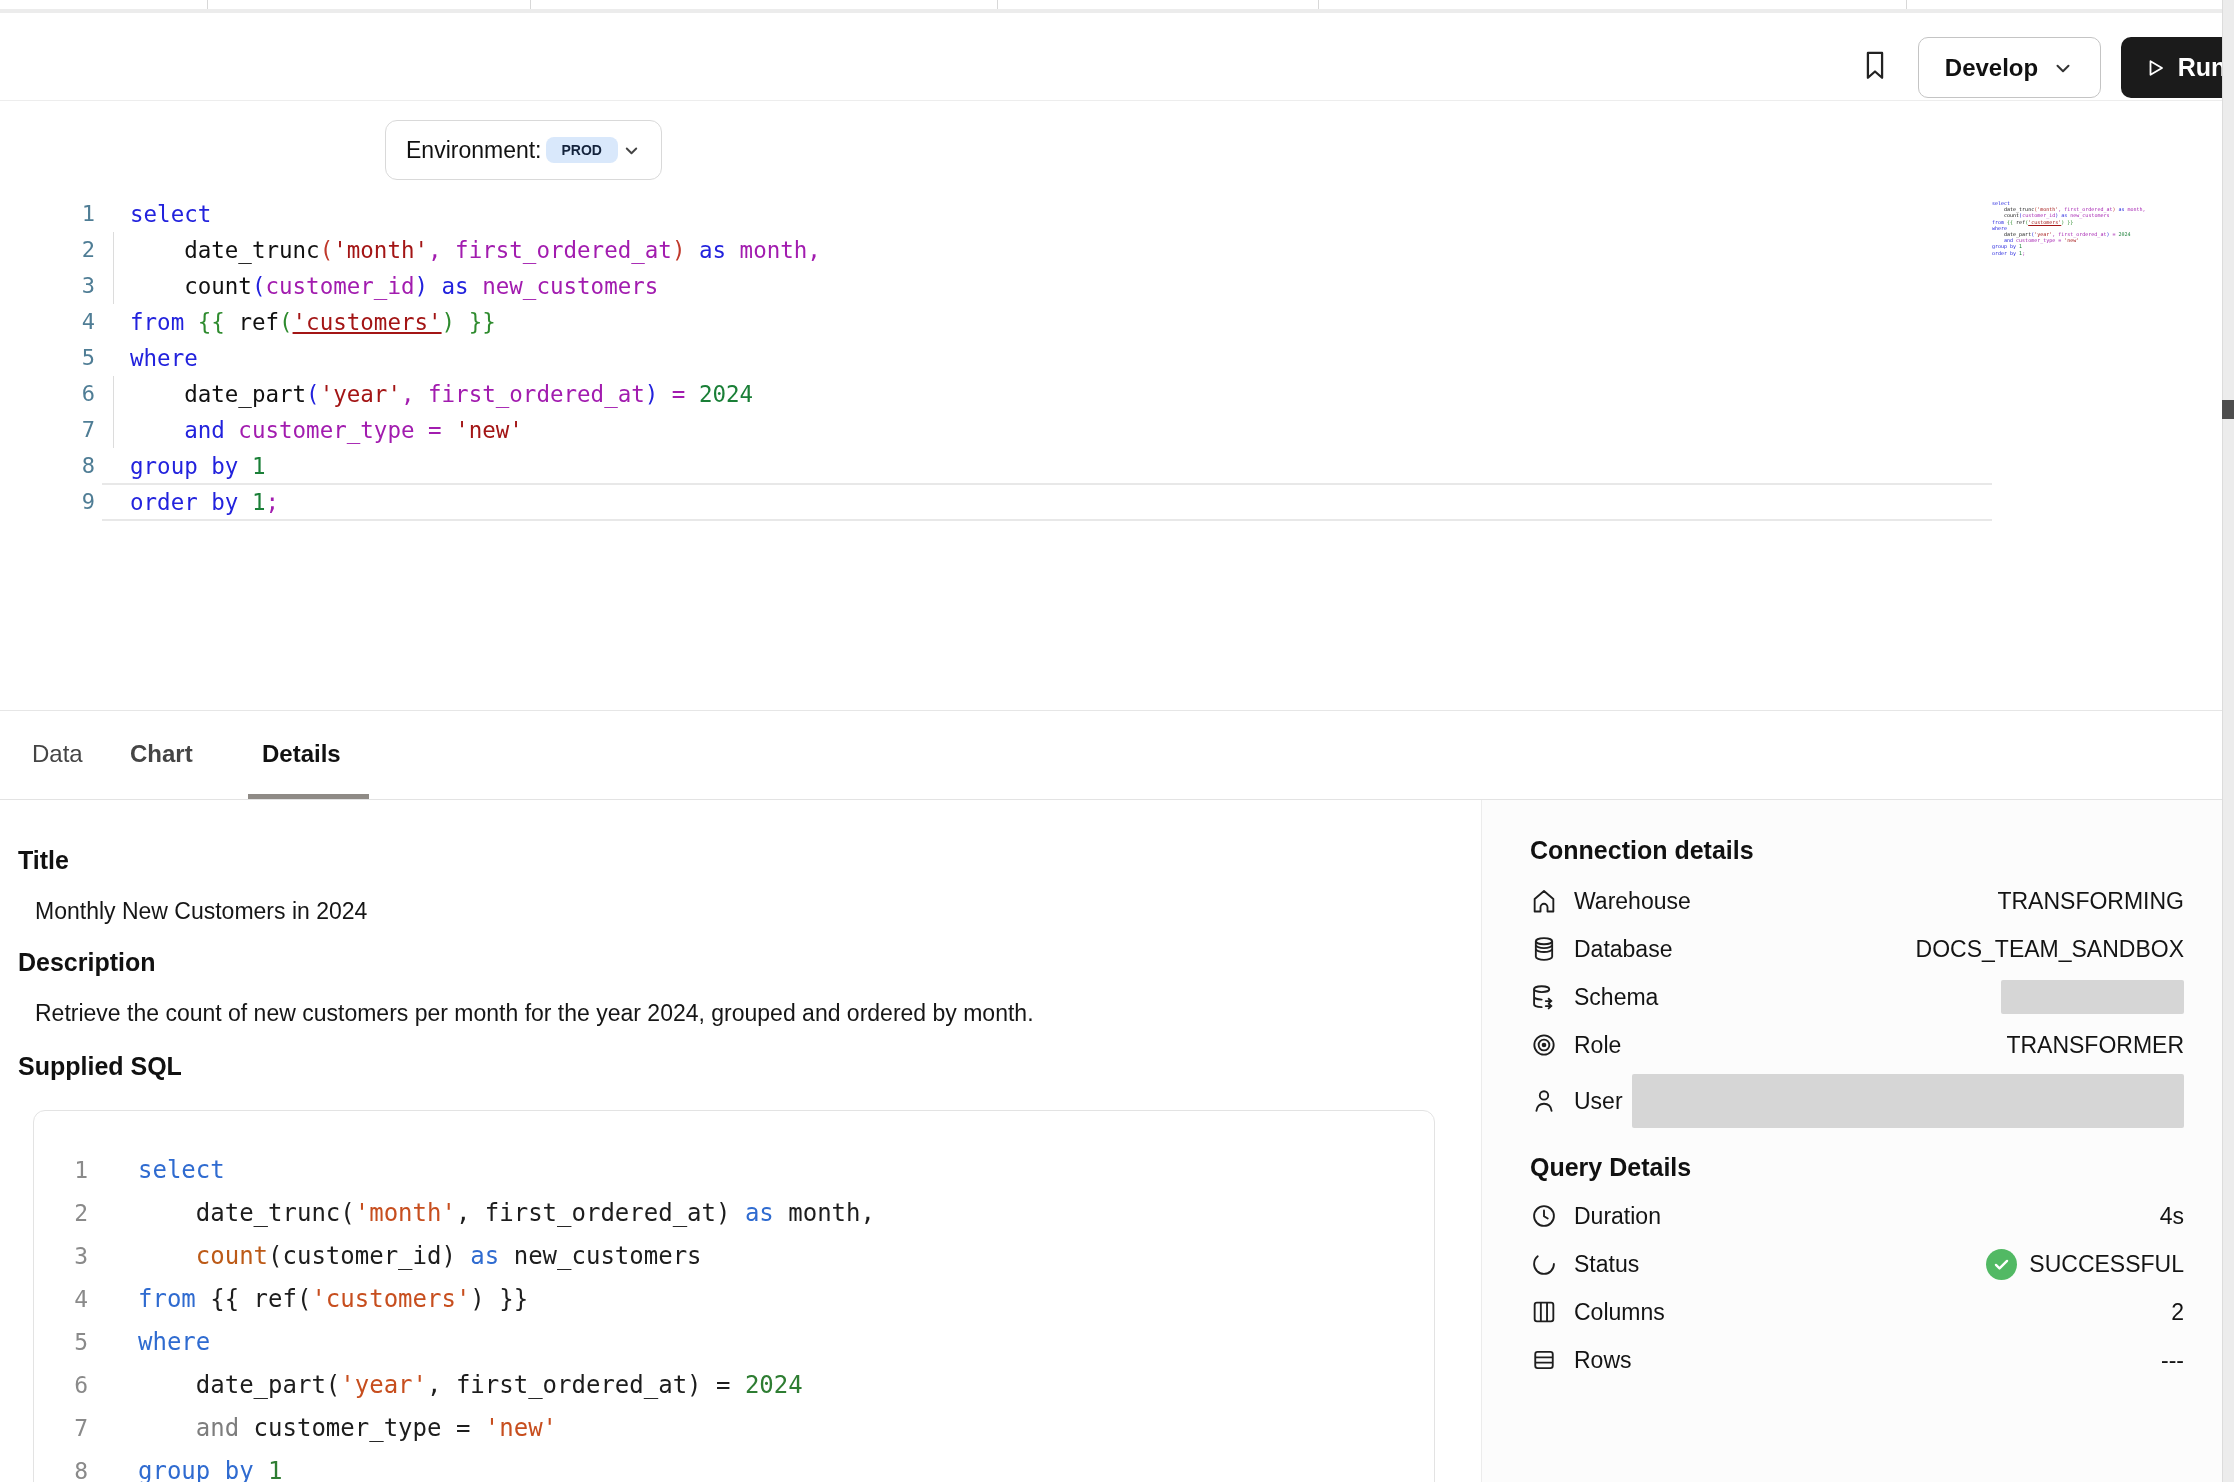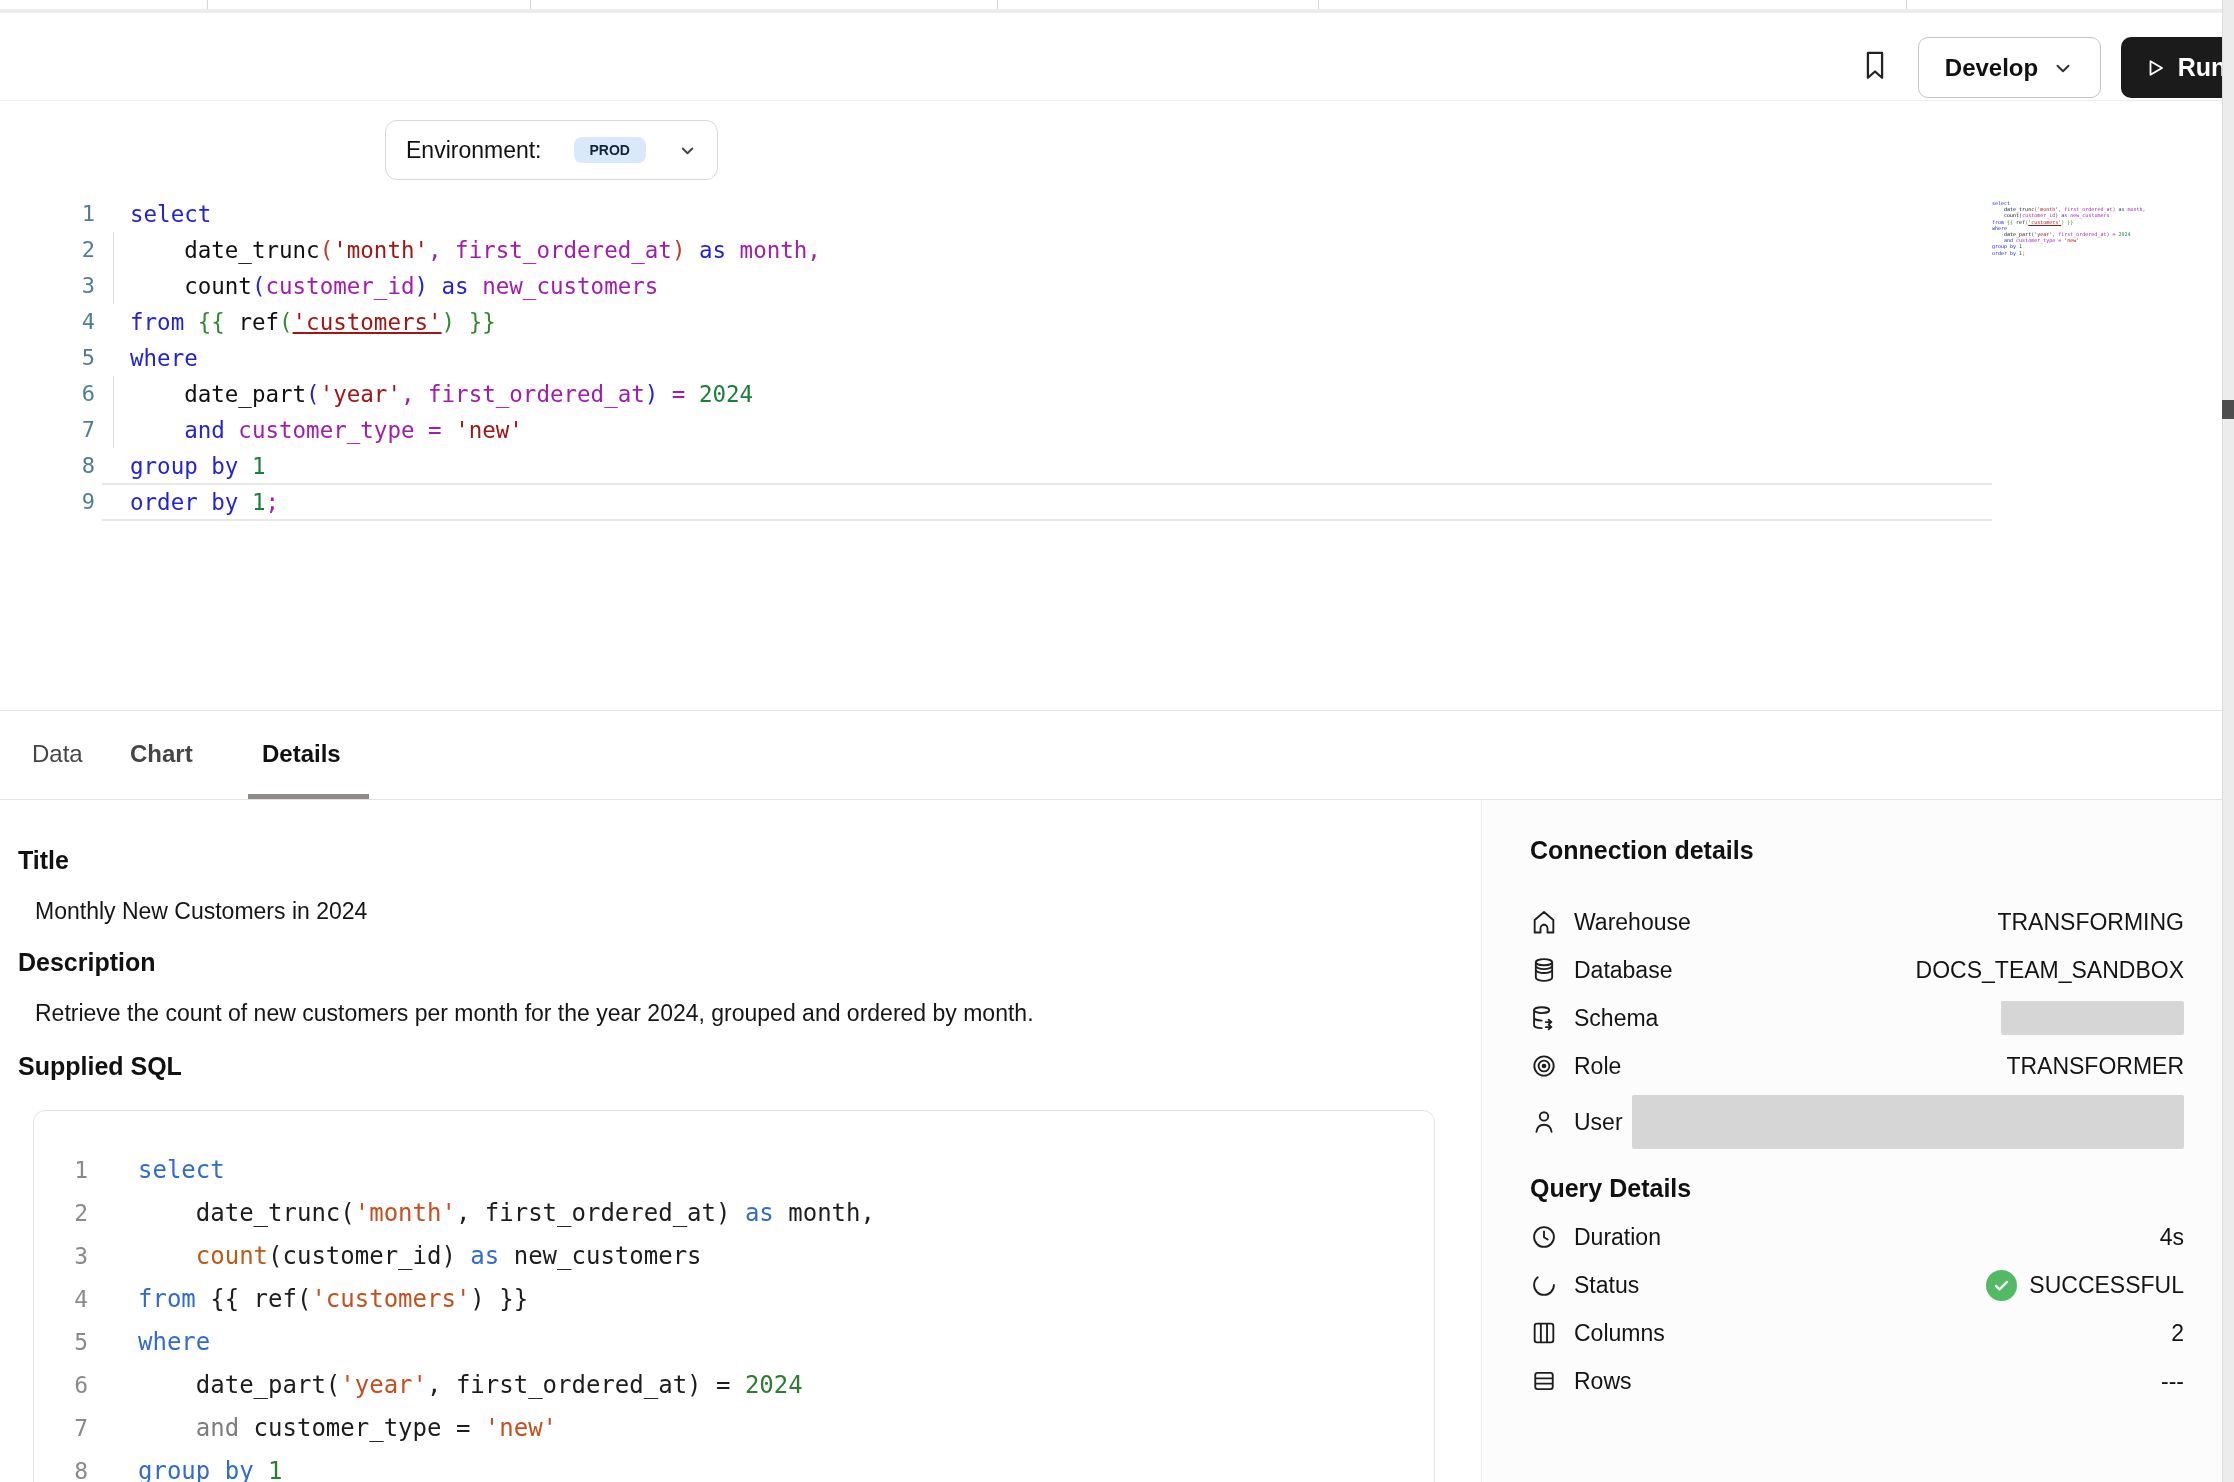--- a/index.html
+++ b/index.html
@@ -17,21 +17,21 @@
   #header-border { position:absolute; left:0; top:100px; width:2234px; height:1px; background:#ededed; }
   .iconbtn { position:absolute; display:flex; align-items:center; justify-content:center; }
   #bookmark { left:1826px; top:30px; width:44px; height:44px; color:#222; }
   #develop-btn { position:absolute; left:1891px; top:24px; width:183px; height:61px; border:1.5px solid #c4c4c4; border-radius:10px; background:#fff; display:flex; align-items:center; justify-content:center; gap:14px; font-size:24px; font-weight:600; color:#111; cursor:pointer; }
   #run-btn { position:absolute; left:2094px; top:24px; width:127px; height:61px; border-radius:10px; background:#1b1b1b; color:#fff; display:flex; align-items:center; justify-content:center; gap:11px; font-size:25px; font-weight:700; cursor:pointer; }
 
   
   #query-badge { position:absolute; left:22px; top:121px; height:58px; display:inline-flex; align-items:center; gap:13px; padding:0 22px; background:#f0fcf0; border:1px solid #d9f2d9; border-radius:12px; }
   #query-badge .check-circle { width:30px; height:30px; border-radius:50%; background:#4cb050; display:flex; align-items:center; justify-content:center; flex:0 0 auto; }
   #query-badge .msg { font-size:23px; font-weight:600; color:#2a7d35; white-space:nowrap; }
-  #env-select { position:absolute; left:385px; top:120px; height:60px; display:inline-flex; align-items:center; gap:32px; padding:0 20px; background:#fff; border:1px solid #d9d9d9; border-radius:12px; cursor:pointer; }
+  #env-select { position:absolute; left:385px; top:120px; height:60px; display:inline-flex; align-items:center; gap:4px; padding:0 20px; background:#fff; border:1px solid #d9d9d9; border-radius:12px; cursor:pointer; }
   #env-select .env-label { font-size:23px; color:#111; }
   #env-select .env-pill { background:#d9e8fb; border-radius:8px; padding:5px 16px; font-size:14px; font-weight:600; color:#14233c; }
 
   
   #editor { position:absolute; left:0; top:196px; width:2220px; height:510px; font-family:"DejaVu Sans Mono", monospace; }
   #editor .ed-row { position:absolute; left:0; height:36px; line-height:36px; width:100%; }
   #editor .gut { position:absolute; left:55px; width:40px; text-align:right; font-size:22px; color:#4f7d95; }
   #editor .code { position:absolute; left:130px; font-size:22.5px; white-space:pre; color:#111; }
   #current-line { position:absolute; left:102px; top:287px; width:1890px; height:38px; border-top:2px solid #e8e8e8; border-bottom:2px solid #e8e8e8; }
   .iguide { position:absolute; width:1px; background:#dcdcdc; left:113px; }
@@ -73,21 +73,21 @@
   .sql-theme .tk-kw{color:#2f6bd0}
   .sql-theme .tk-fn{color:#bc5a17}
   .sql-theme .tk-pl{color:#1d1d1d}
   .sql-theme .tk-str{color:#c74e1e}
   .sql-theme .tk-num{color:#2e7d32}
   .sql-theme .tk-gray{color:#7d7d7d}
 
   
   #right-panel { position:absolute; left:1481px; top:800px; width:741px; height:682px; background:#fcfcfc; border-left:1px solid #ececec; padding:36px 38px 0 48px; }
   .panel-h { font-size:25px; font-weight:700; color:#111; }
-  #conn-heading { margin-bottom:33px; }
+  #conn-heading { margin-bottom:12px; }
   #query-heading { margin-top:20px; margin-bottom:10px; }
   .detail-row { display:flex; align-items:center; height:48px; }
   .detail-row.tall { height:64px; }
   .detail-row .ic { width:28px; height:28px; color:#1e1e1e; flex:0 0 auto; display:flex; align-items:center; }
   .detail-row .lbl { font-size:23px; color:#141414; margin-left:16px; }
   .detail-row .val { font-size:23px; color:#141414; margin-left:auto; display:flex; align-items:center; gap:12px; white-space:nowrap; }
   .redacted { background:#d6d6d6; border-radius:2px; }
   .redacted.schema { width:183px; height:34px; }
   .redacted.user { width:552px; height:54px; }
   .status-check { width:31px; height:31px; border-radius:50%; background:#52b964; display:flex; align-items:center; justify-content:center; }

